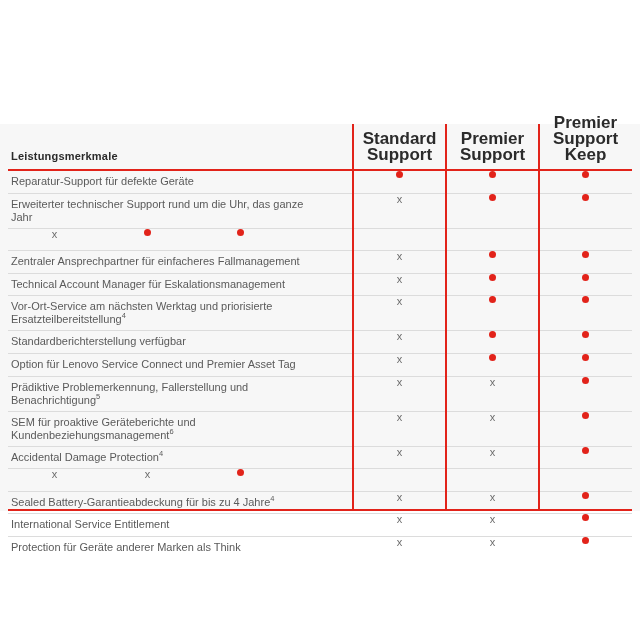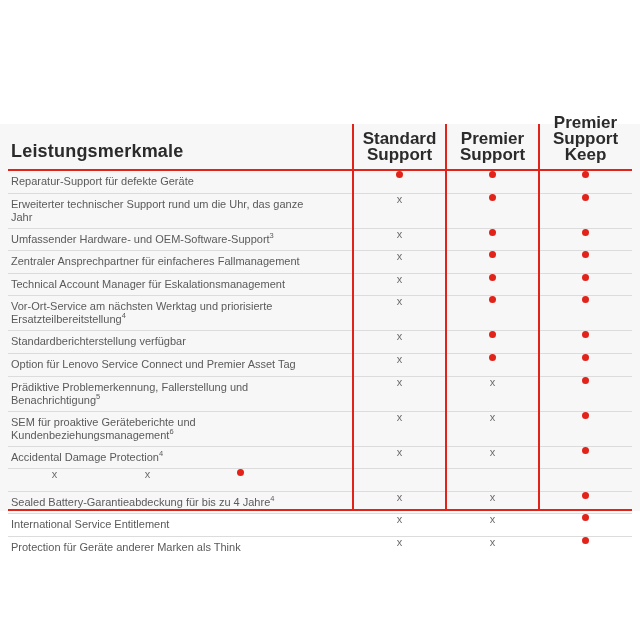--- a/index.html
+++ b/index.html
@@ -17,21 +17,21 @@
     position:relative;margin:0 8px;width:624px;height:100%;
   }
   
   .thead{
     display:flex;align-items:flex-end;height:45px;
     border-bottom:2px solid #e2231a;
     padding-bottom:0;
   }
   .th-feature{
     flex:1 1 auto;
-    font-size:18px;font-weight:bold;color:#2b2b2b;
+    font-size:11px;font-weight:bold;color:#2b2b2b;
     padding:0 0 7px 3px;letter-spacing:.2px;
   }
   .th-plan{
     width:93px;flex:0 0 93px;text-align:center;
     font-size:17px;font-weight:bold;color:#2b2b2b;
     line-height:16px;padding-bottom:6px;
   }
   
   .row{
     display:flex;align-items:flex-start;
@@ -109,21 +109,20 @@
             <span class="xmark">x</span>
           </div>
           <div class="cell val">
             <span class="dot"></span>
           </div>
           <div class="cell val">
             <span class="dot"></span>
           </div>
         </div>
         <div class="row">
-          <div class="cell feature">Umfassender Hardware- und OEM-Software-Support<sup>3</sup></div>
           <div class="cell val">
             <span class="xmark">x</span>
           </div>
           <div class="cell val">
             <span class="dot"></span>
           </div>
           <div class="cell val">
             <span class="dot"></span>
           </div>
         </div>

